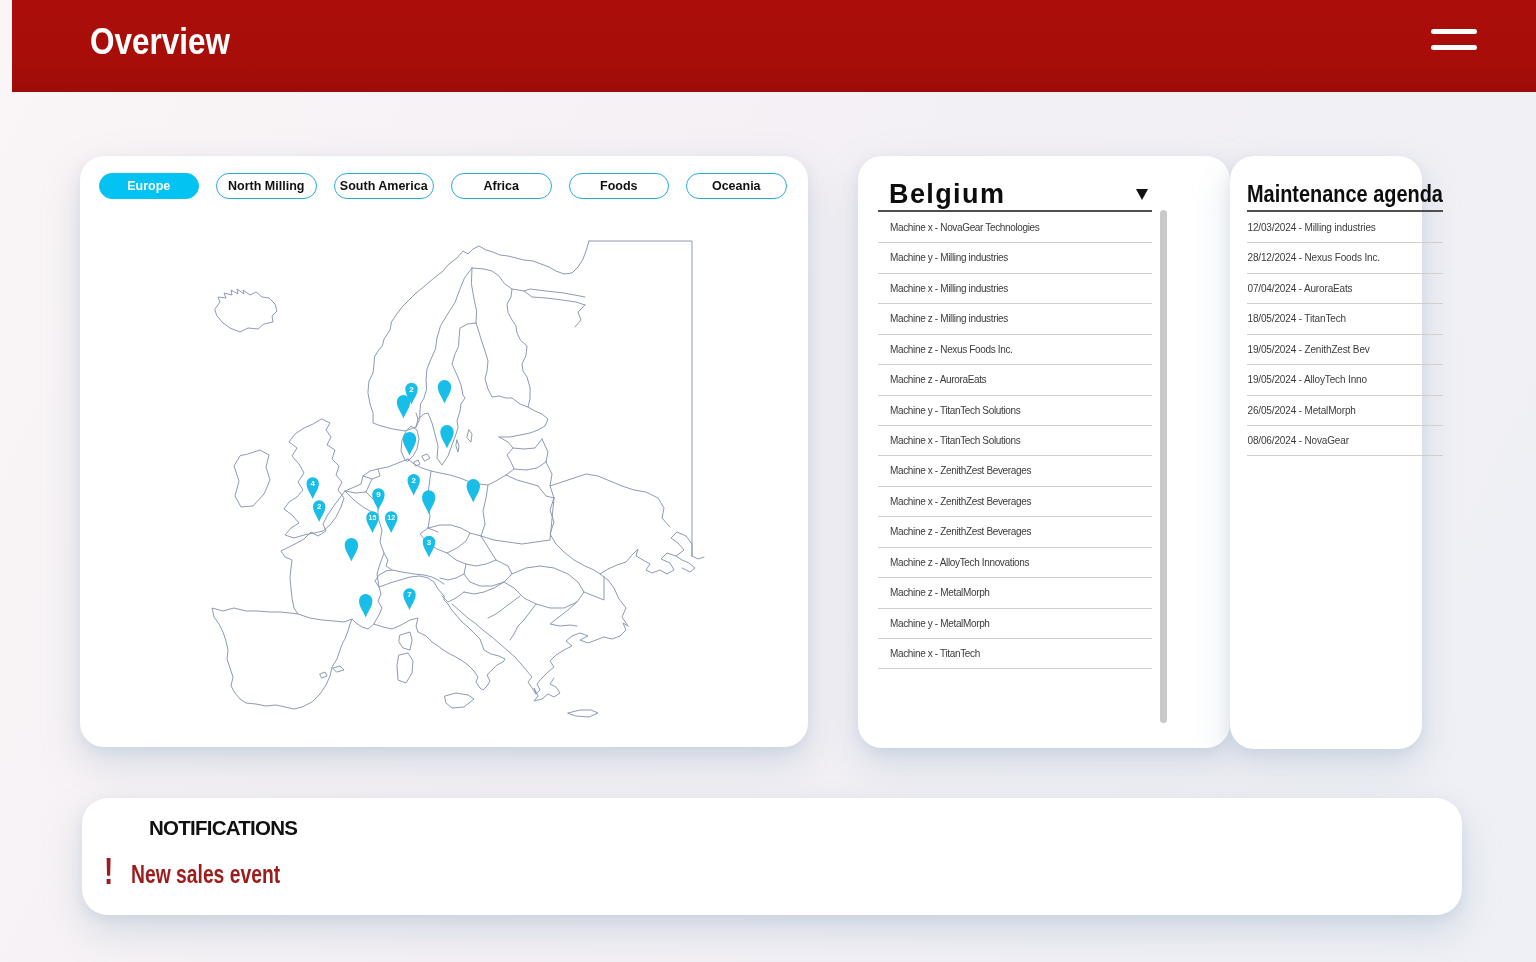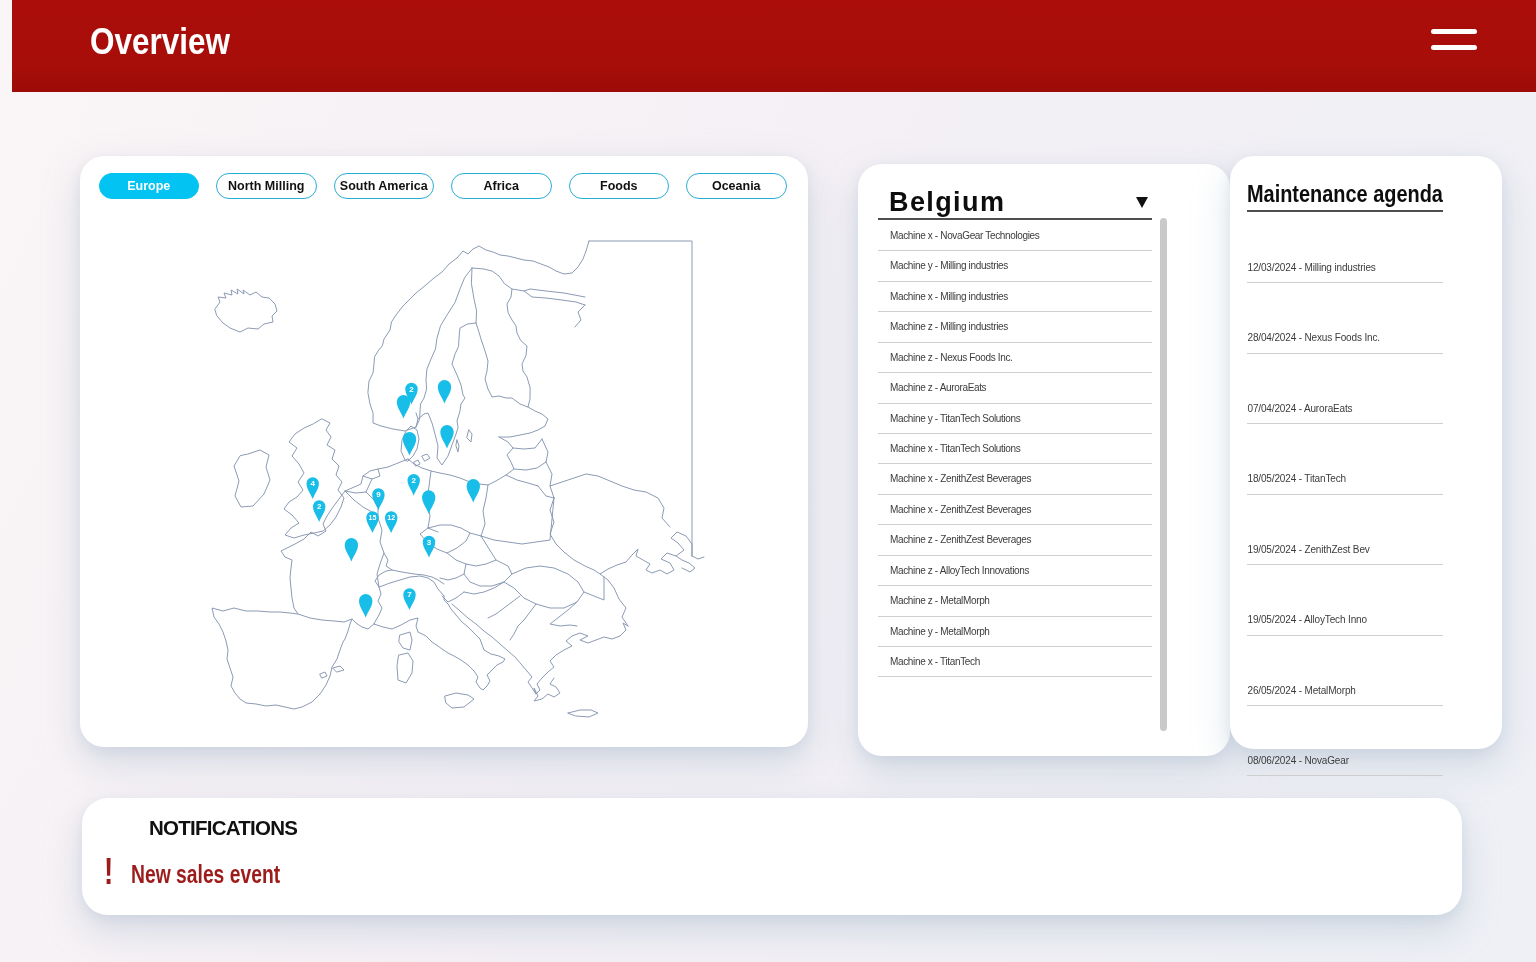--- a/index.html
+++ b/index.html
@@ -6,42 +6,42 @@
   font-family:"Liberation Sans", sans-serif; }
 body { background:linear-gradient(115deg,#faf5f6 0%,#f4f0f5 45%,#eef0f5 100%); position:relative; }
 .header { position:absolute; left:12px; top:0; width:1536px; height:92px;
   background:linear-gradient(180deg,#ab0e0a 0%,#a70d09 70%,#9c0c08 100%); }
 .header h1 { position:absolute; left:78px; top:21px; font-size:36px; color:#fff;
   font-weight:bold; transform:scaleX(0.875); transform-origin:left; }
 .burger span { position:absolute; width:46px; height:5px; background:#fff; border-radius:3px; left:1419px; }
 .card { position:absolute; background:#fff; border-radius:24px;
   box-shadow:0 16px 36px rgba(158,178,200,0.38), 0 4px 12px rgba(158,178,200,0.20); }
 #mapcard { left:80px; top:156px; width:728px; height:591px; }
-#belcard { left:858px; top:156px; width:372px; height:592px;margin-top:8px; }
-#agcard  { left:1230px; top:156px; width:272px; height:593px; }
+#belcard { left:858px; top:156px; width:372px; height:592px; }
+#agcard  { left:1230px; top:156px; width:192px; height:593px; }
 #notifcard { left:82px; top:798px; width:1380px; height:117px; border-radius:26px; }
 .tabs { position:absolute; left:18.5px; top:16.5px; display:flex; }
 .tab { width:100.5px; height:26.5px; margin-right:17px; border:1.6px solid #28aed4;
   border-radius:14px; background:#fff; color:#111; font-size:12.5px;
   display:flex; align-items:center; justify-content:center; font-weight:600; }
 .tab.active { background:#02c3f2; border-color:#02c3f2; color:#fff; font-weight:bold; }
 #mapsvg { position:absolute; left:0; top:0; }
 #belcard .title { position:absolute; left:31px; top:22.5px; font-size:27px; font-weight:bold;
   color:#0d0d0d; letter-spacing:1.4px; }
 .caret { position:absolute; left:278px; top:33px; width:0; height:0;
   border-left:6.5px solid transparent; border-right:6.5px solid transparent; border-top:11px solid #111; }
 .trule { position:absolute; height:2px; background:#4f4f4f; }
 #belcard .trule { left:20px; top:54px; width:274px; }
 #agcard .trule { left:17px; top:54px; width:196px; }
 .rows { position:absolute; top:56.9px; }
 #belcard .rows { left:20px; width:274px; }
 #agcard .rows { left:17px; width:196px; }
 .row { height:30.45px; line-height:30.45px; border-bottom:1px solid #cfcfcf;
   font-size:10px; color:#3c3c3c; padding-left:12px; white-space:nowrap; letter-spacing:-0.35px; }
-#agcard .row { padding-left:0.5px; letter-spacing:-0.15px;margin-top:40px; }
+#agcard .row { padding-left:0.5px; letter-spacing:-0.15px; }
 #agcard .title { position:absolute; left:17px; top:24px; font-size:24px; font-weight:bold;
   color:#0d0d0d; transform:scaleX(0.83); transform-origin:left; white-space:nowrap; }
 .sbar { position:absolute; left:301.5px; top:54px; width:7px; height:513px;
   background:#c9c9c9; border-radius:4px; }
 #notifcard .ntitle { position:absolute; left:48px; top:18px; font-size:20.5px;
   font-weight:bold; color:#111; letter-spacing:-0.75px;margin-left:19px; }
 #notifcard .bang { position:absolute; left:22px; top:52.5px; font-size:37px; font-weight:bold;
   color:#9e1b1b; transform:scaleX(0.75); transform-origin:left; }
 #notifcard .nevent { position:absolute; left:48.5px; top:62px; font-size:25.5px; font-weight:bold;
   color:#9e1b1b; transform:scaleX(0.757); transform-origin:left; white-space:nowrap; }
@@ -221,21 +221,21 @@
 <div class="row">Machine x - TitanTech</div>
   </div>
   <div class="sbar"></div>
 </div>
 
 <div class="card" id="agcard">
   <div class="title">Maintenance agenda</div>
   <div class="trule"></div>
   <div class="rows">
 <div class="row">12/03/2024 - Milling industries</div>
-<div class="row">28/04/2024 - Nexus Foods Inc.</div>
+<div class="row">28/12/2024 - Nexus Foods Inc.</div>
 <div class="row">07/04/2024 - AuroraEats</div>
 <div class="row">18/05/2024 - TitanTech</div>
 <div class="row">19/05/2024 - ZenithZest Bev</div>
 <div class="row">19/05/2024 - AlloyTech Inno</div>
 <div class="row">26/05/2024 - MetalMorph</div>
 <div class="row">08/06/2024 - NovaGear</div>
   </div>
 </div>
 
 <div class="card" id="notifcard">

